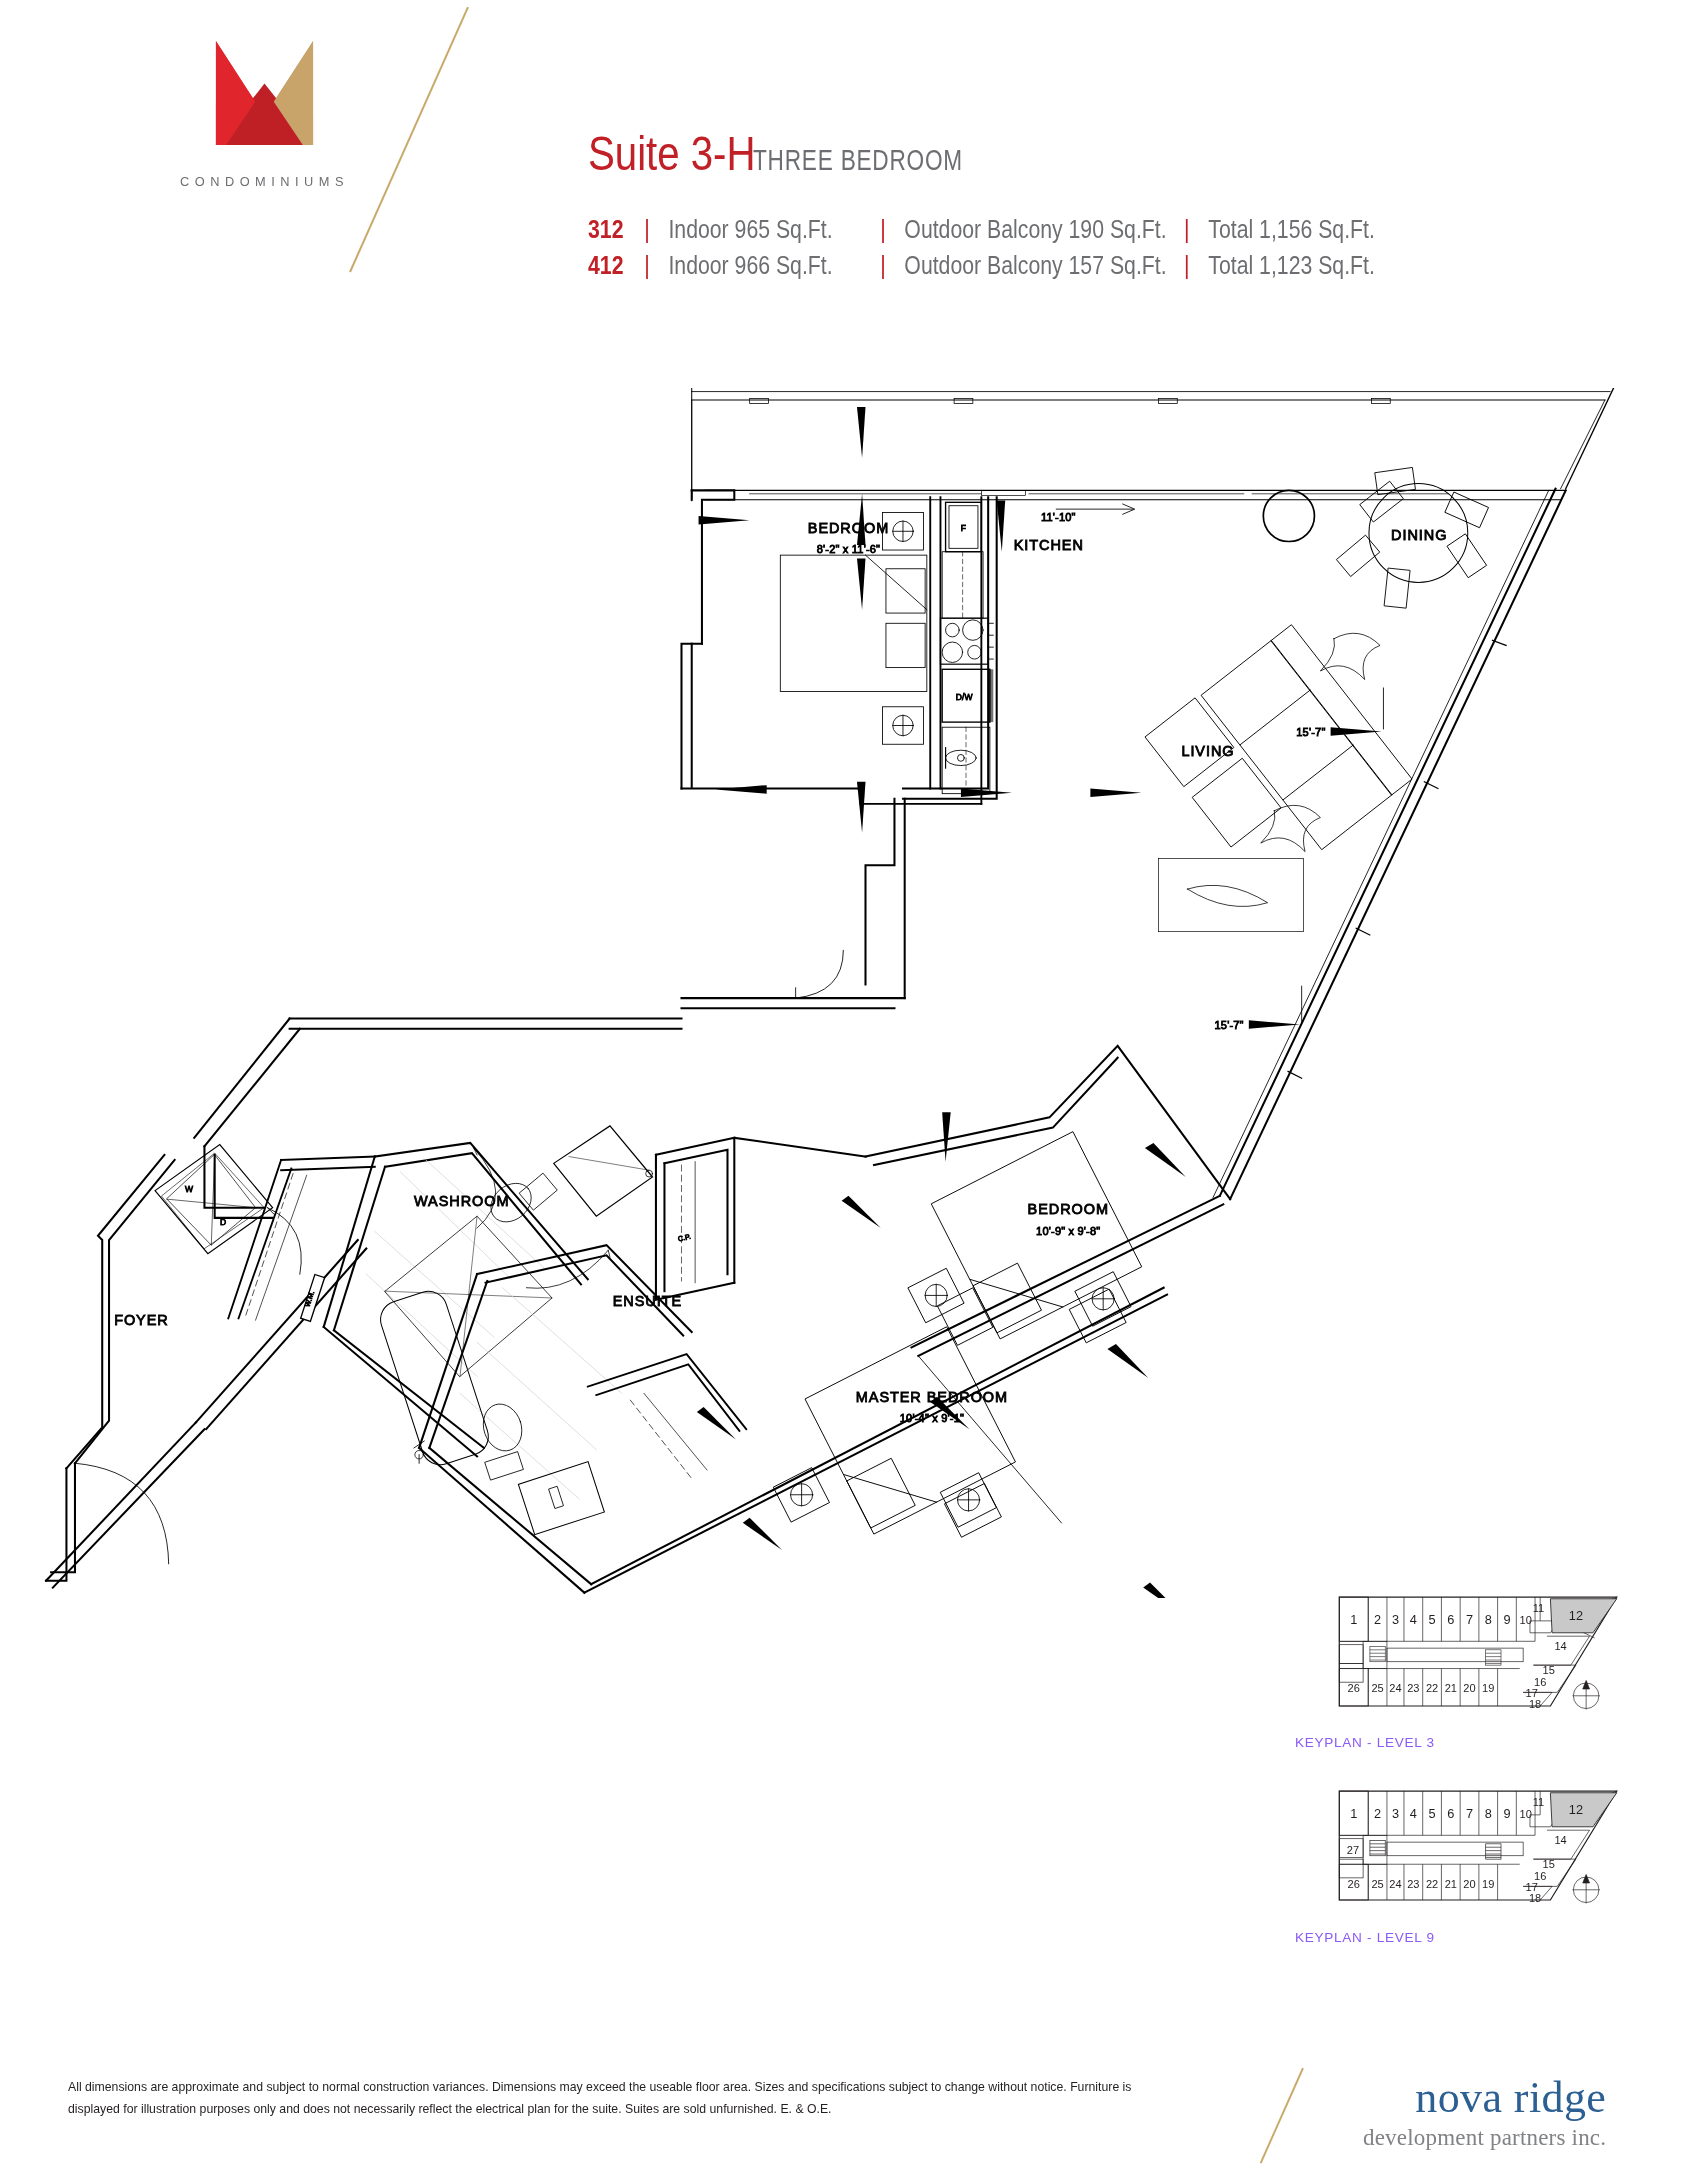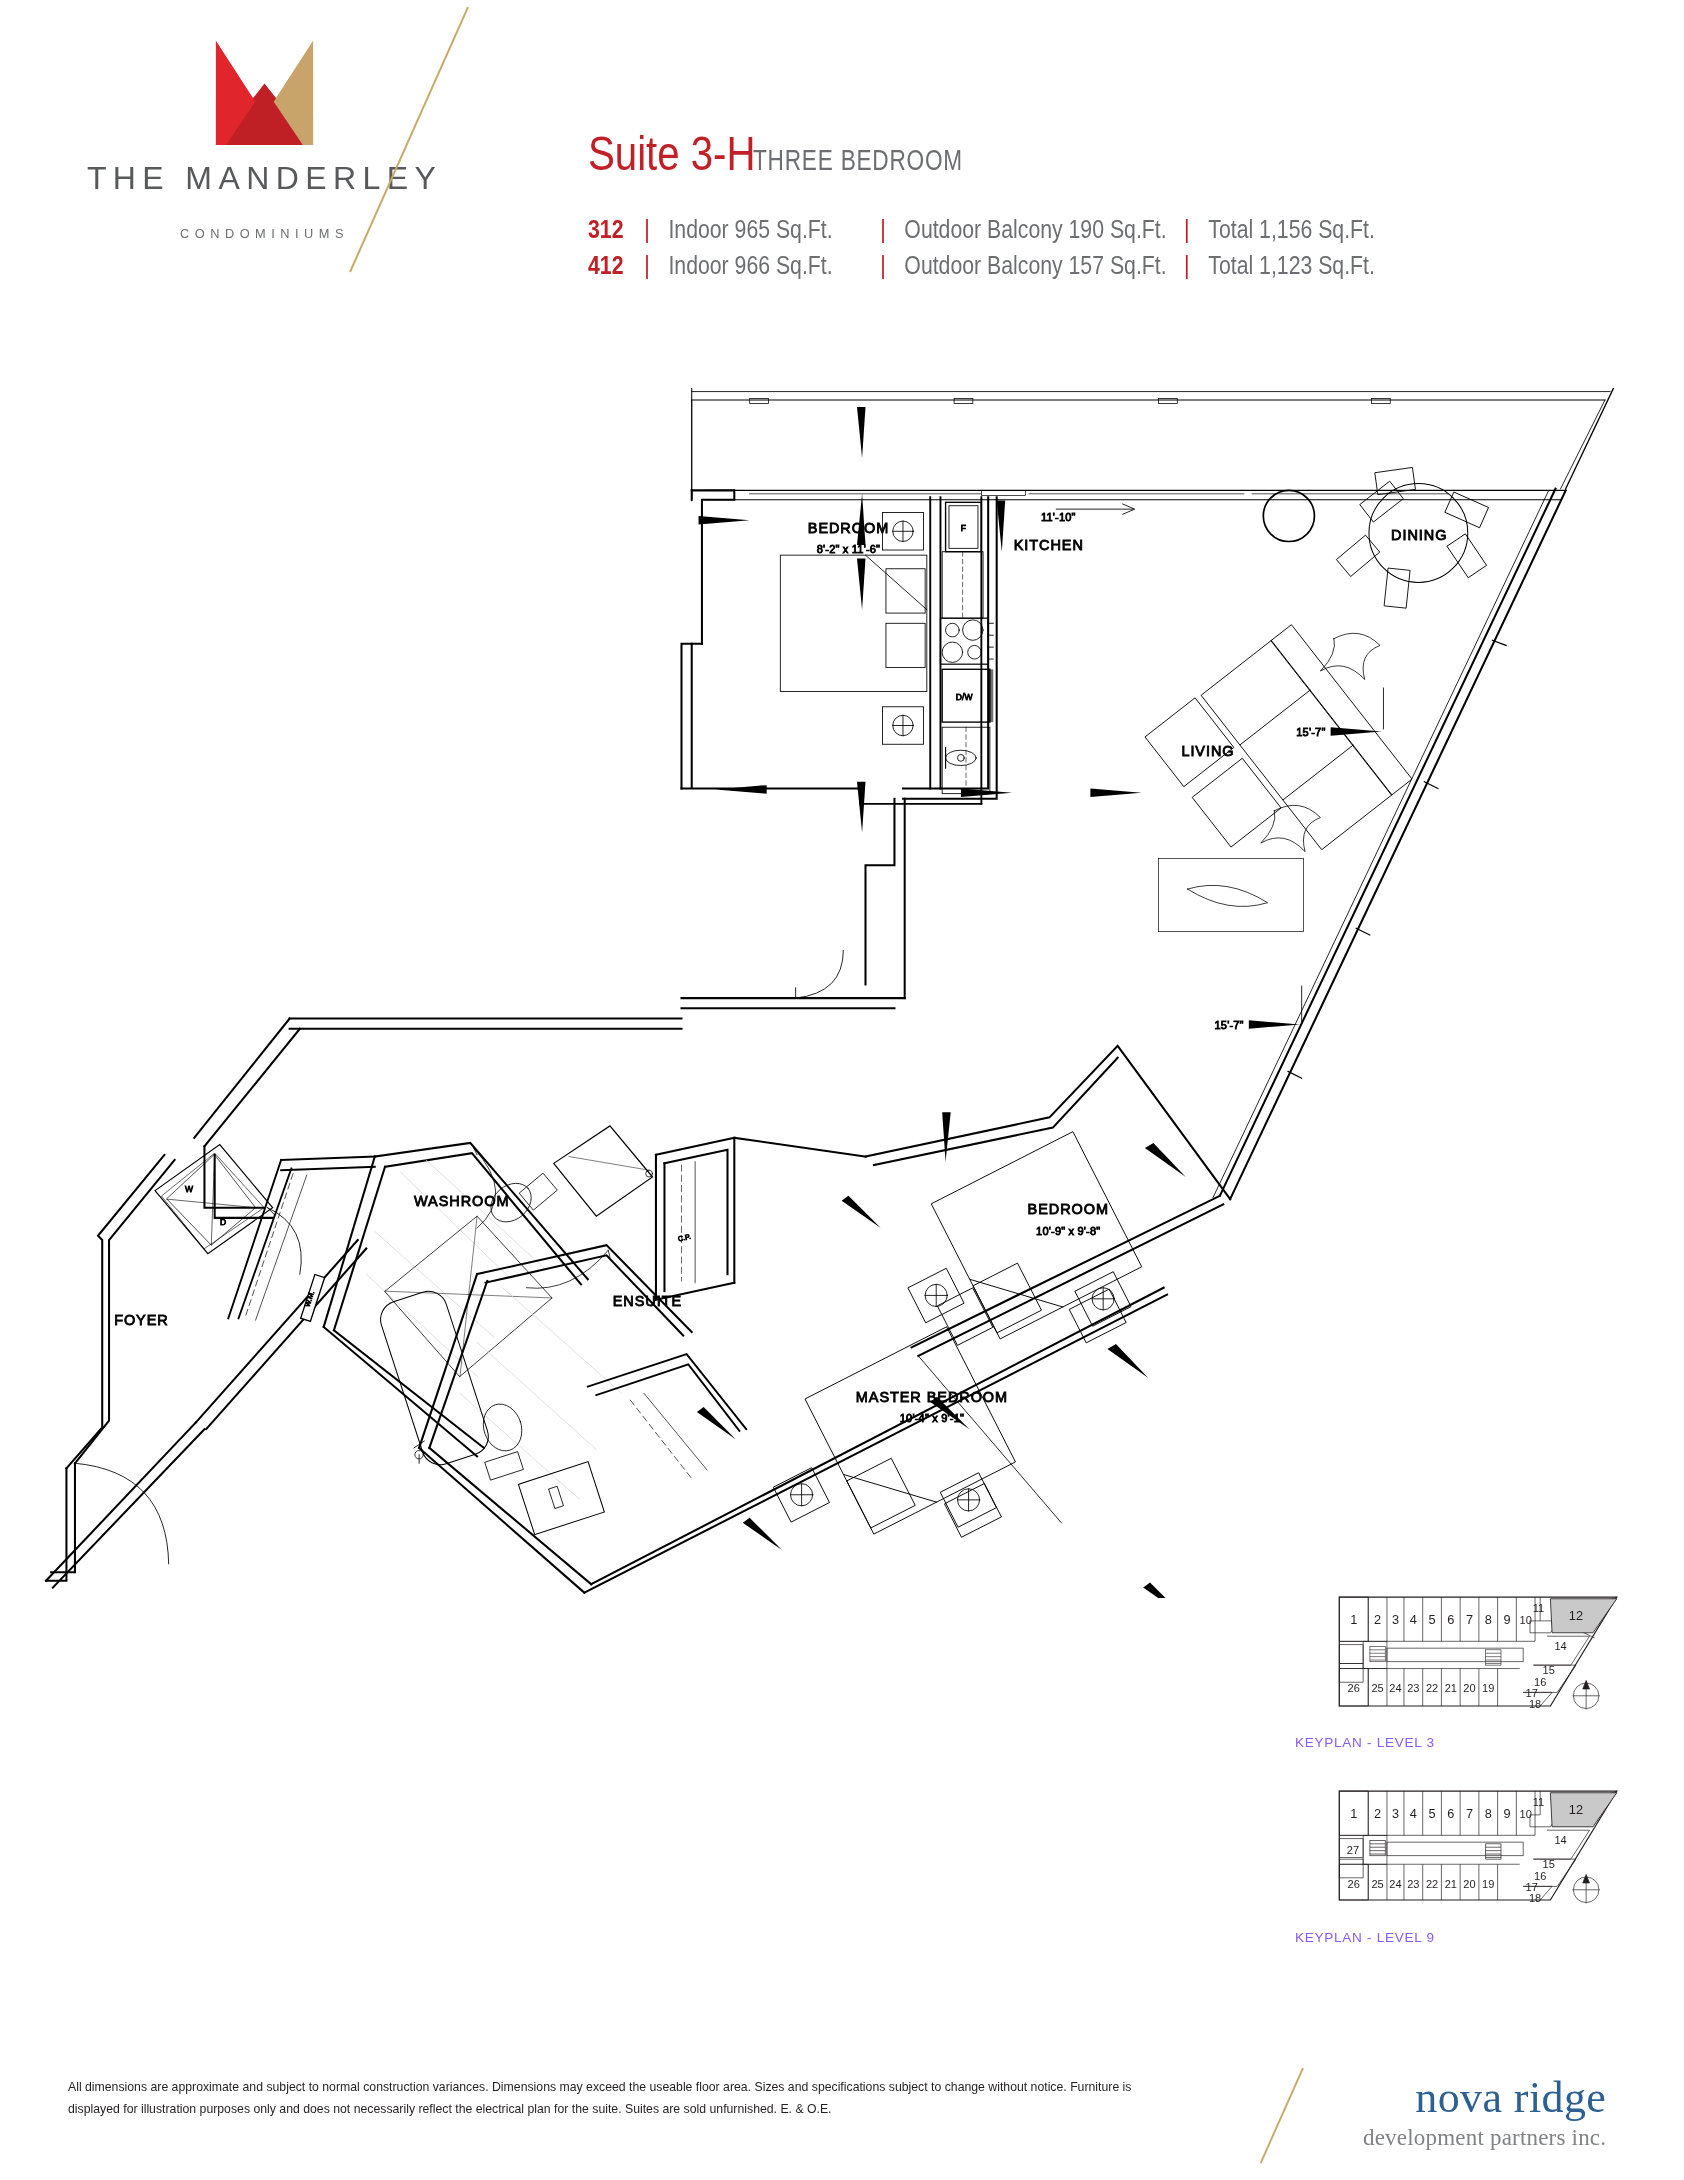--- a/index.html
+++ b/index.html
@@ -109,21 +109,20 @@
       <div class="logo-mark">
         <svg width="111" height="104" viewBox="0 0 130 122">
           <polygon points="8,0 65,88 65,122 8,122" fill="#e0262c"></polygon>
           <polygon points="122,0 65,88 65,122 122,122" fill="#c8a36a"></polygon>
           <polygon points="8,122 65,50 122,122" fill="#bf2026"></polygon>
           <polygon points="8,0 8,122 65,122 65,88" fill="#e0262c"></polygon>
           <polygon points="122,0 122,122 65,122 65,88" fill="#c8a36a"></polygon>
           <polygon points="20,122 65,55 110,122" fill="#bf2026"></polygon>
         </svg>
       </div>
-      <div class="brand-name">THE MANDERLEY</div>
       <div class="brand-sub">CONDOMINIUMS</div>
     </div>
 
     <div class="divider-slash"></div>
 
     <div class="suite-block">
       <div class="suite-title-row">
         <div class="suite-title">Suite 3-H</div>
         <div class="suite-type">THREE BEDROOM</div>
       </div>

